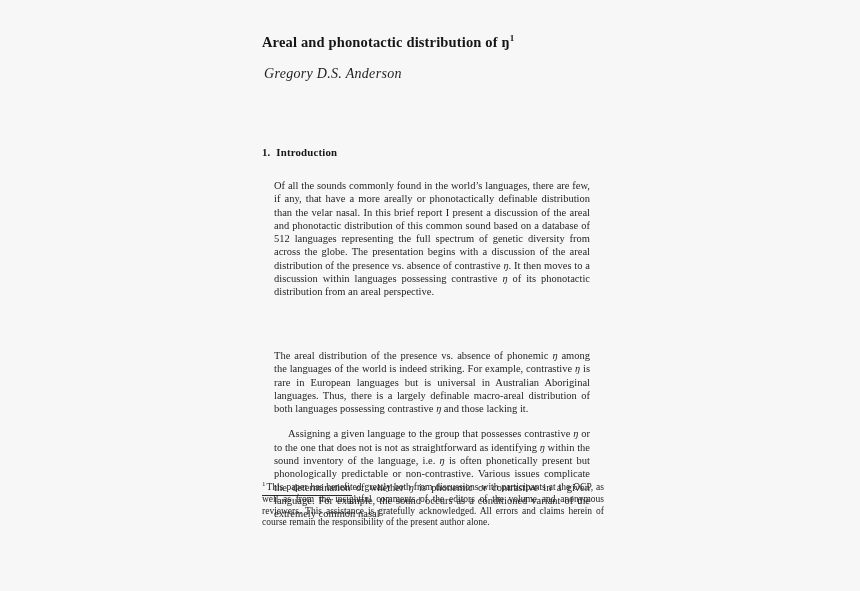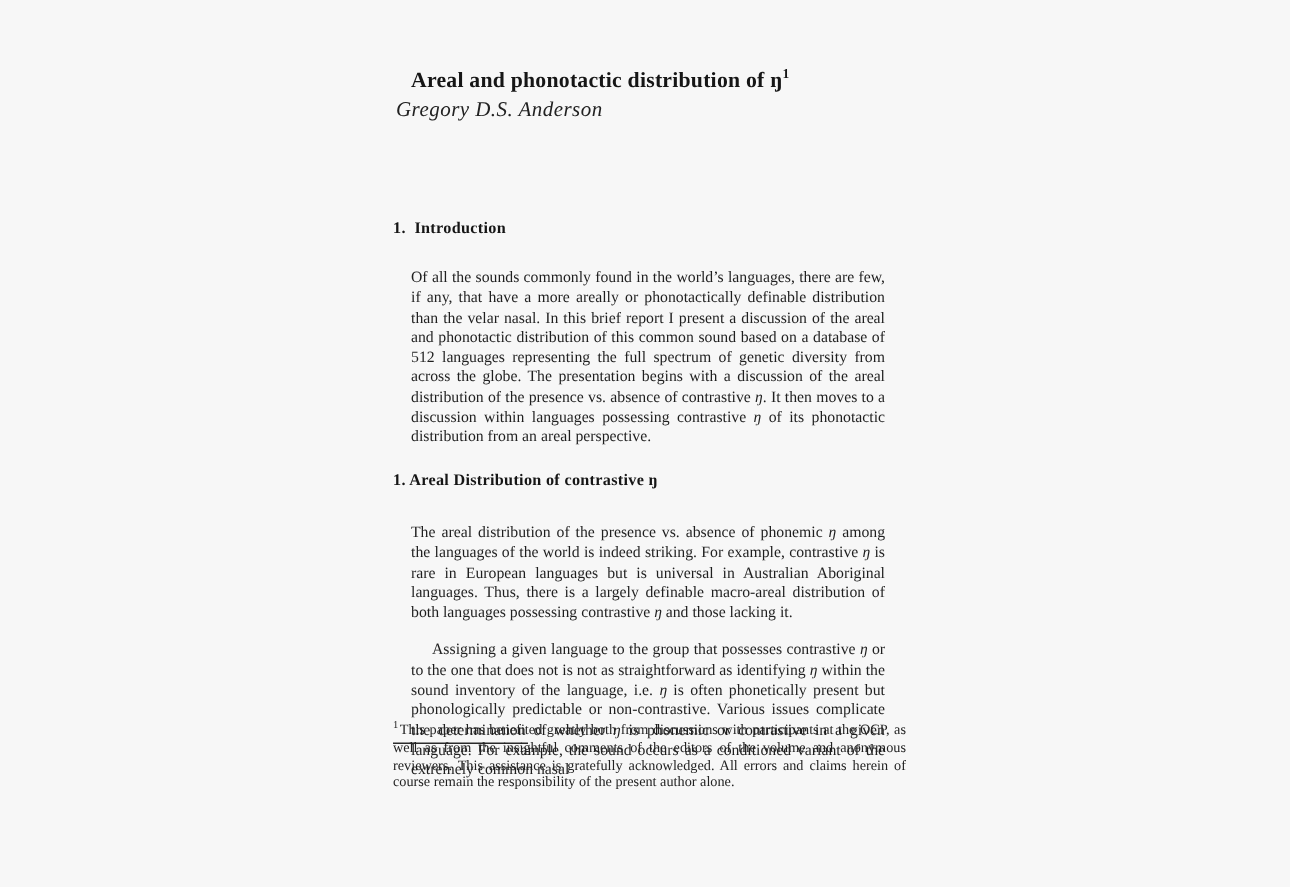--- a/index.html
+++ b/index.html
@@ -17,21 +17,21 @@
     width: 860px;
     height: 591px;
     background: #f7f7f7;
     color: #1c1c1c;
     font-family: "Liberation Serif", "DejaVu Serif", serif;
   }
   .paper-title {
     position: absolute;
     left: 262px;
     top: 33px;
-    margin: 12px;
+    margin: 0;
     font-size: 14.5px;
     line-height: 19px;
     font-weight: bold;
     letter-spacing: 0.15px;
     color: #161616;
   }
   .paper-title sup {
     font-size: 9px;
     font-weight: bold;
     line-height: 0;
@@ -104,21 +104,20 @@
   <h1 class="paper-title"><span>Areal and phonotactic distribution of ŋ</span><sup>1</sup></h1>
 
   <p class="author">Gregory D.S. Anderson</p>
 
   <h2 class="section-heading heading-intro">1.  Introduction</h2>
 
   <div class="body-block block-intro">
     <p class="body-par">Of all the sounds commonly found in the world’s languages, there are few, if any, that have a more areally or phonotactically definable distribution than the velar nasal. In this brief report I present a discussion of the areal and phonotactic distribution of this common sound based on a database of 512 languages representing the full spectrum of genetic diversity from across the globe. The presentation begins with a discussion of the areal distribution of the presence vs. absence of contrastive <i>ŋ</i>. It then moves to a discussion within languages possessing contrastive <i>ŋ</i> of its phonotactic distribution from an areal perspective.</p>
   </div>
 
-  <h2 class="section-heading heading-areal">1. Areal Distribution of contrastive ŋ</h2>
 
   <div class="body-block block-areal">
     <p class="body-par">The areal distribution of the presence vs. absence of phonemic <i>ŋ</i> among the languages of the world is indeed striking. For example, contrastive <i>ŋ</i> is rare in European languages but is universal in Australian Aboriginal languages. Thus, there is a largely definable macro-areal distribution of both languages possessing contrastive <i>ŋ</i> and those lacking it.</p>
     <p class="body-par indent-first">Assigning a given language to the group that possesses contrastive <i>ŋ</i> or to the one that does not is not as straightforward as identifying <i>ŋ</i> within the sound inventory of the language, i.e. <i>ŋ</i> is often phonetically present but phonologically predictable or non-contrastive. Various issues complicate the determination of whether <i>ŋ</i> is phonemic or contrastive in a given language. For example, the sound occurs as a conditioned variant of the extremely common nasal</p>
   </div>
 
   <div class="footnote-rule"></div>
 
   <p class="footnote"><sup>1</sup><span>This paper has benefited greatly both from discussions with participants at the OCP, as well as from the insightful comments of the editors of the volume and anonymous reviewers. This assistance is gratefully acknowledged. All errors and claims herein of course remain the responsibility of the present author alone.</span></p>
 

